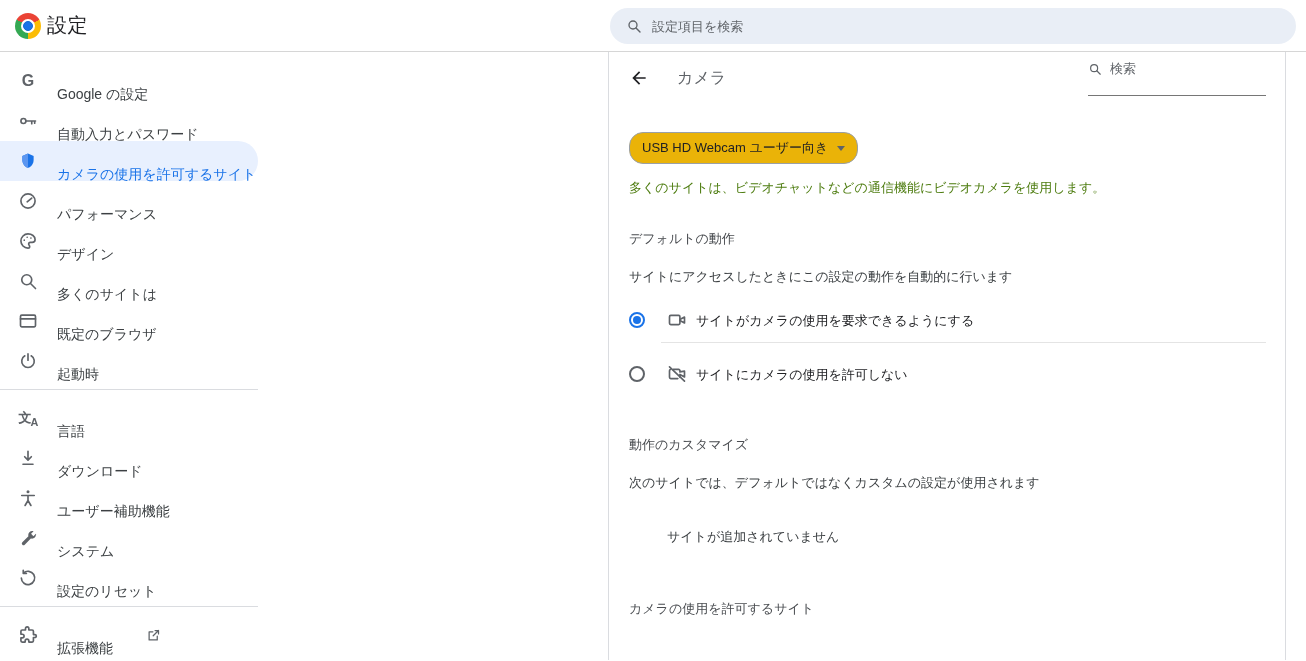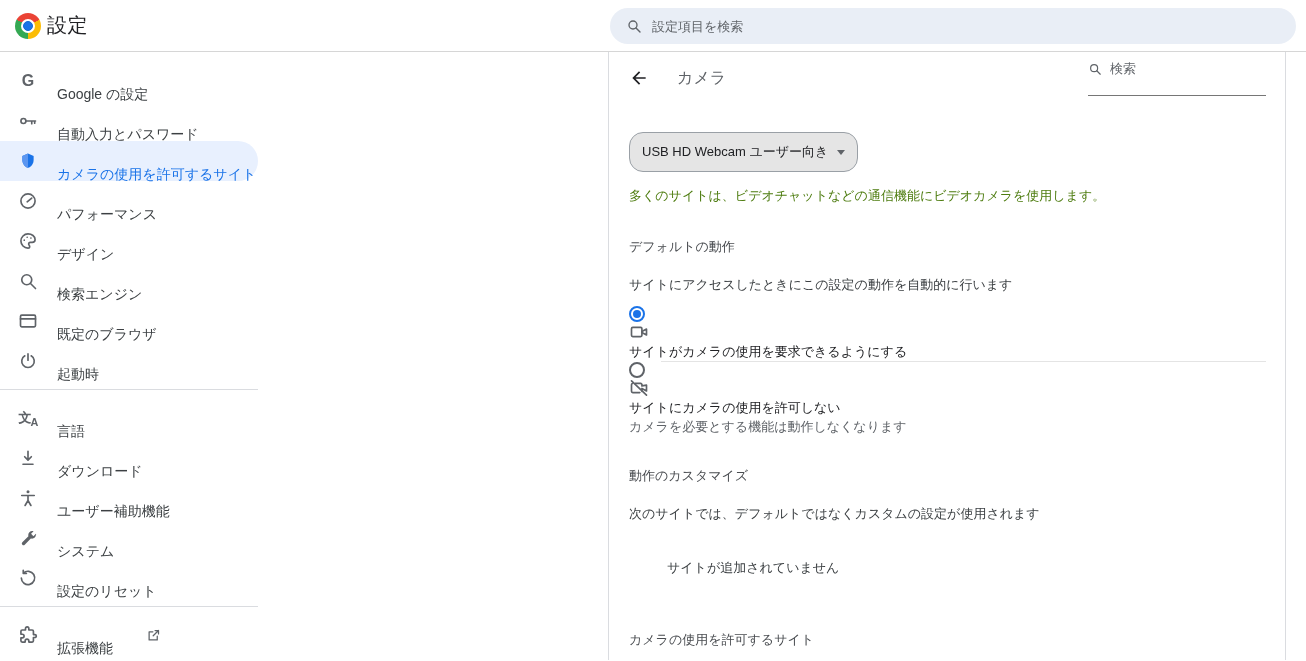--- a/index.html
+++ b/index.html
@@ -51,32 +51,32 @@
     justify-content:center; cursor:pointer; }
   .page-title { font-size:16px; color:#5f6368; margin-left:28px; }
   .sub-search { margin-left:auto; display:flex; align-items:flex-end; gap:8px;
     border-bottom:1px solid #767676; padding-bottom:19px; width:178px; }
   .sub-search input { border:none; outline:none; background:transparent; width:130px;
     font-size:13px; color:#202124; font-family:inherit; }
   .sub-search input::placeholder { color:#5f6368; opacity:1; }
 
   .content { padding:0 19px 0 20px; }
   .device-select { margin-top:28px; display:inline-flex; align-items:center;
-    height:40px; padding:0 12px; border:1px solid #9aa0a6; border-radius:14px;
-    gap:9px; cursor:pointer; background:#e5e5e5; }
+    height:32px; padding:0 12px; border:1px solid #9aa0a6; border-radius:14px;
+    gap:9px; cursor:pointer; background:#eab308; }
   .device-select .val { font-size:13px; color:#202124; }
   .caret-down { width:0; height:0; border-left:4px solid transparent;
     border-right:4px solid transparent; border-top:5px solid #5f6368; }
 
   .intro { margin-top:14px; font-size:13px; line-height:20px; color:#4d7c0f; }
   .section-title { margin-top:32px; font-size:13px; color:#494c50; }
   .section-desc { margin-top:20px; font-size:13px; color:#3c4043; }
 
   .radio-group { margin-top:12px; }
-  .radio-row { display:flex; align-items:flex-start; min-height:44px; cursor:pointer;flex-direction:column; }
+  .radio-row { display:flex; align-items:center; min-height:44px; cursor:pointer; }
   .radio-row.tall { min-height:62px; }
   .radio-outer { width:16px; height:16px; border-radius:50%; flex:0 0 auto;
     border:2px solid #5f6368; position:relative; margin-right:22px; }
   .radio-outer.on { border-color:#1a73e8; }
   .radio-outer.on::after { content:""; position:absolute; inset:2px;
     border-radius:50%; background:#1a73e8; }
   .opt-ico { width:20px; height:20px; margin-right:9px; flex:0 0 auto;
     display:flex; align-items:center; justify-content:center; }
   .opt-text .l1 { font-size:13px; color:#202124; line-height:18px; }
   .opt-text .l2 { font-size:13px; color:#5f6368; line-height:18px; }
@@ -158,21 +158,21 @@
       <span class="lbl">デザイン</span>
     </div>
 
     <div class="nav-item">
       <span class="ico">
         <svg class="sico" width="20" height="20" viewBox="0 0 24 24">
           <circle cx="10.5" cy="10.5" r="6"></circle>
             <path d="M15 15 L21 21"></path>
         </svg>
       </span>
-      <span class="lbl">検索エンジン</span>
+      <span class="lbl">多くのサイトは</span>
     </div>
 
     <div class="nav-item">
       <span class="ico">
         <svg class="sico" width="20" height="20" viewBox="0 0 24 24">
           <rect x="3" y="5" width="18" height="14" rx="1.5"></rect>
             <path d="M3 9.5 H21"></path>
         </svg>
       </span>
       <span class="lbl">既定のブラウザ</span>
@@ -295,21 +295,20 @@
         <div class="radio-row tall">
           <span class="radio-outer"></span>
           <span class="opt-ico">
             <svg class="sico" width="20" height="20" viewBox="0 0 24 24" stroke-width="1.8">
               <path d="M7.5 6.5 H14 a1.5 1.5 0 0 1 1.5 1.5 v1.5 L21 8.5 V15.5 L15.5 12.5 V16 M13 17.5 H4.5 A1.5 1.5 0 0 1 3 16 V8 a1.5 1.5 0 0 1 1-1.4"></path>
               <path d="M3 3.5 L21 20.5"></path>
             </svg>
           </span>
           <span class="opt-text">
             <span class="l1">サイトにカメラの使用を許可しない</span><br>
-            <span class="l2">カメラを必要とする機能は動作しなくなります</span>
           </span>
         </div>
       </div>
 
       <div class="section-title gap-lg">動作のカスタマイズ</div>
       <div class="section-desc">次のサイトでは、デフォルトではなくカスタムの設定が使用されます</div>
 
       <div class="empty-note">サイトが追加されていません</div>
 
       <div class="list-title-2">カメラの使用を許可するサイト</div>

